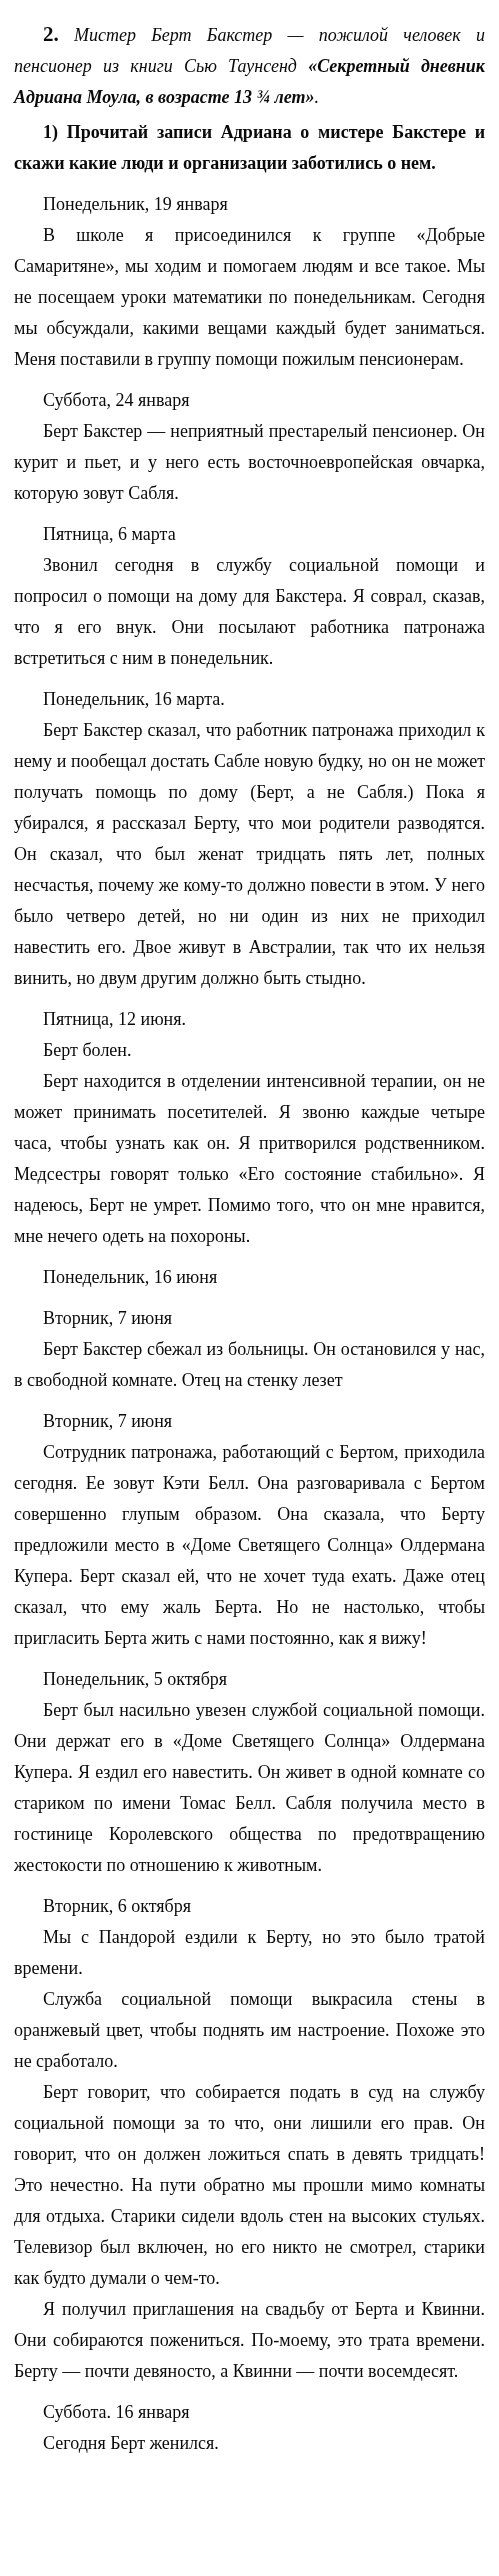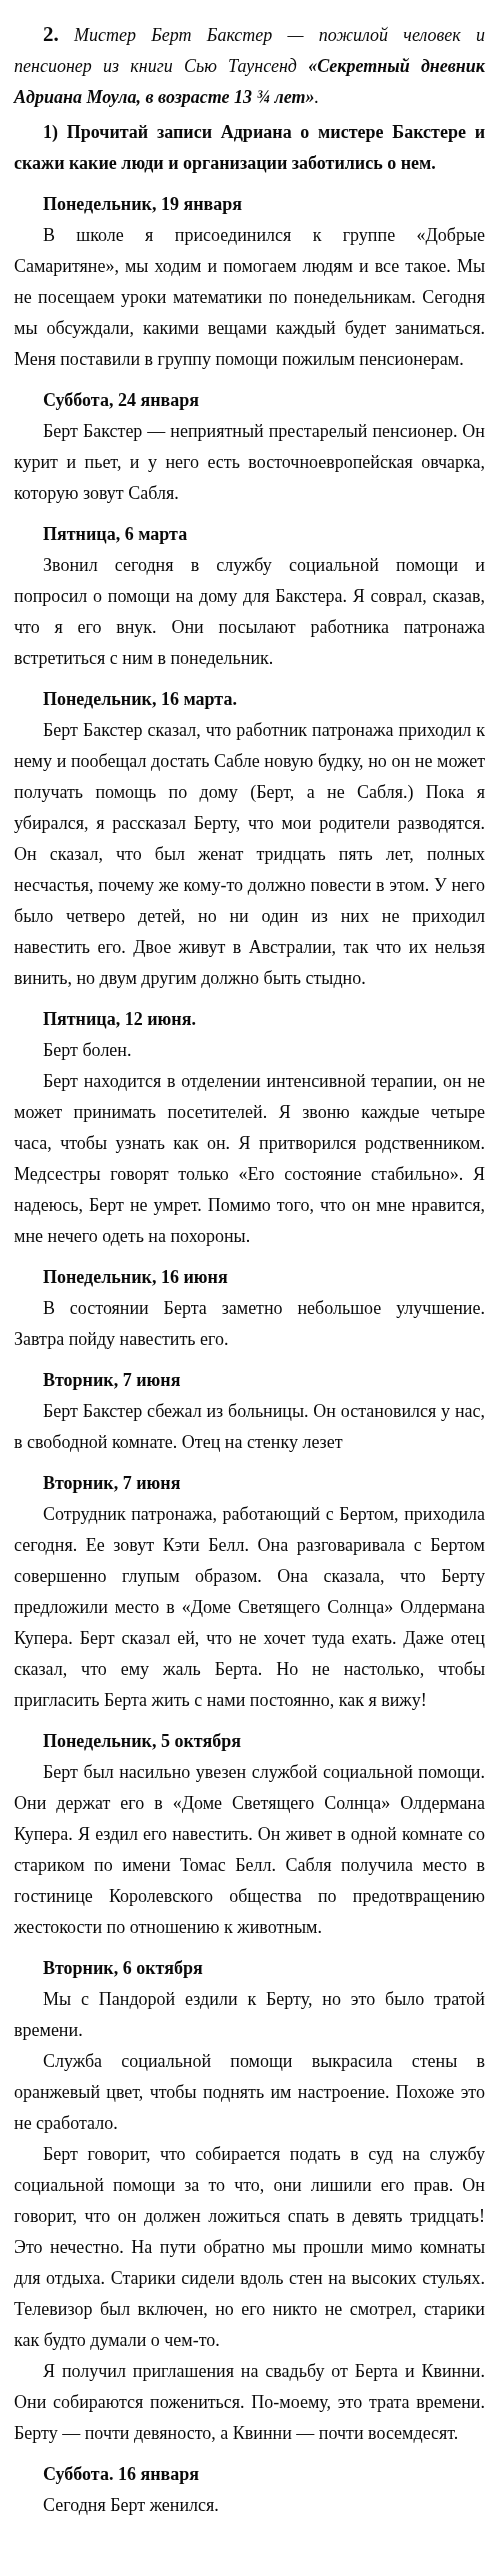--- a/index.html
+++ b/index.html
@@ -17,21 +17,21 @@
     margin:0;
     text-align:justify;
   }
   .para, .date-heading, .group-title, .conclusion, .intro-para, .task-heading, .task3-intro { text-indent:29px; }
 
   .intro-para .num { font-weight:700; font-size:21px; font-style:normal; }
   .intro-para { font-style:italic; }
   .intro-para .book-title { font-weight:700; }
 
   .task-heading { font-weight:700; margin-top:4px; }
-  .date-heading { font-weight:700; margin-top:10px; }
+  .date-heading { font-weight:400; margin-top:10px; }
   .entry-first .date-heading { margin-top:10px; }
 </style>
 </head>
 <body>
 
 <div class="page">
 
   <p class="intro-para"><span class="num">2.</span><span> Мистер Берт Бакстер — пожилой человек и пенсионер из книги Сью Таунсенд </span><span class="book-title">«Секретный дневник Адриана Моула, в возрасте 13 ¾ лет»</span><span>.</span></p>
 
   <p class="task-heading">1) Прочитай записи Адриана о мистере Бакстере и скажи какие люди и организации заботились о нем.</p>
@@ -60,21 +60,20 @@
     <p class="date-heading">Пятница, 12 июня.</p>
     <p class="para">Берт болен.</p>
   </div>
 
   <div class="entry">
     <p class="para">Берт находится в отделении интенсивной терапии, он не может принимать посетителей. Я звоню каждые четыре часа, чтобы узнать как он. Я притворился родственником. Медсестры говорят только «Его состояние стабильно». Я надеюсь, Берт не умрет. Помимо того, что он мне нравится, мне нечего одеть на похороны.</p>
   </div>
 
   <div class="entry">
     <p class="date-heading">Понедельник, 16 июня</p>
-    <p class="para">В состоянии Берта заметно небольшое улучшение. Завтра пойду навестить его.</p>
   </div>
 
   <div class="entry">
     <p class="date-heading">Вторник, 7 июня</p>
     <p class="para">Берт Бакстер сбежал из больницы. Он остановился у нас, в свободной комнате. Отец на стенку лезет</p>
   </div>
 
   <div class="entry">
     <p class="date-heading">Вторник, 7 июня</p>
     <p class="para">Сотрудник патронажа, работающий с Бертом, приходила сегодня. Ее зовут Кэти Белл. Она разговаривала с Бертом совершенно глупым образом. Она сказала, что Берту предложили место в «Доме Светящего Солнца» Олдермана Купера. Берт сказал ей, что не хочет туда ехать. Даже отец сказал, что ему жаль Берта. Но не настолько, чтобы пригласить Берта жить с нами постоянно, как я вижу!</p>

